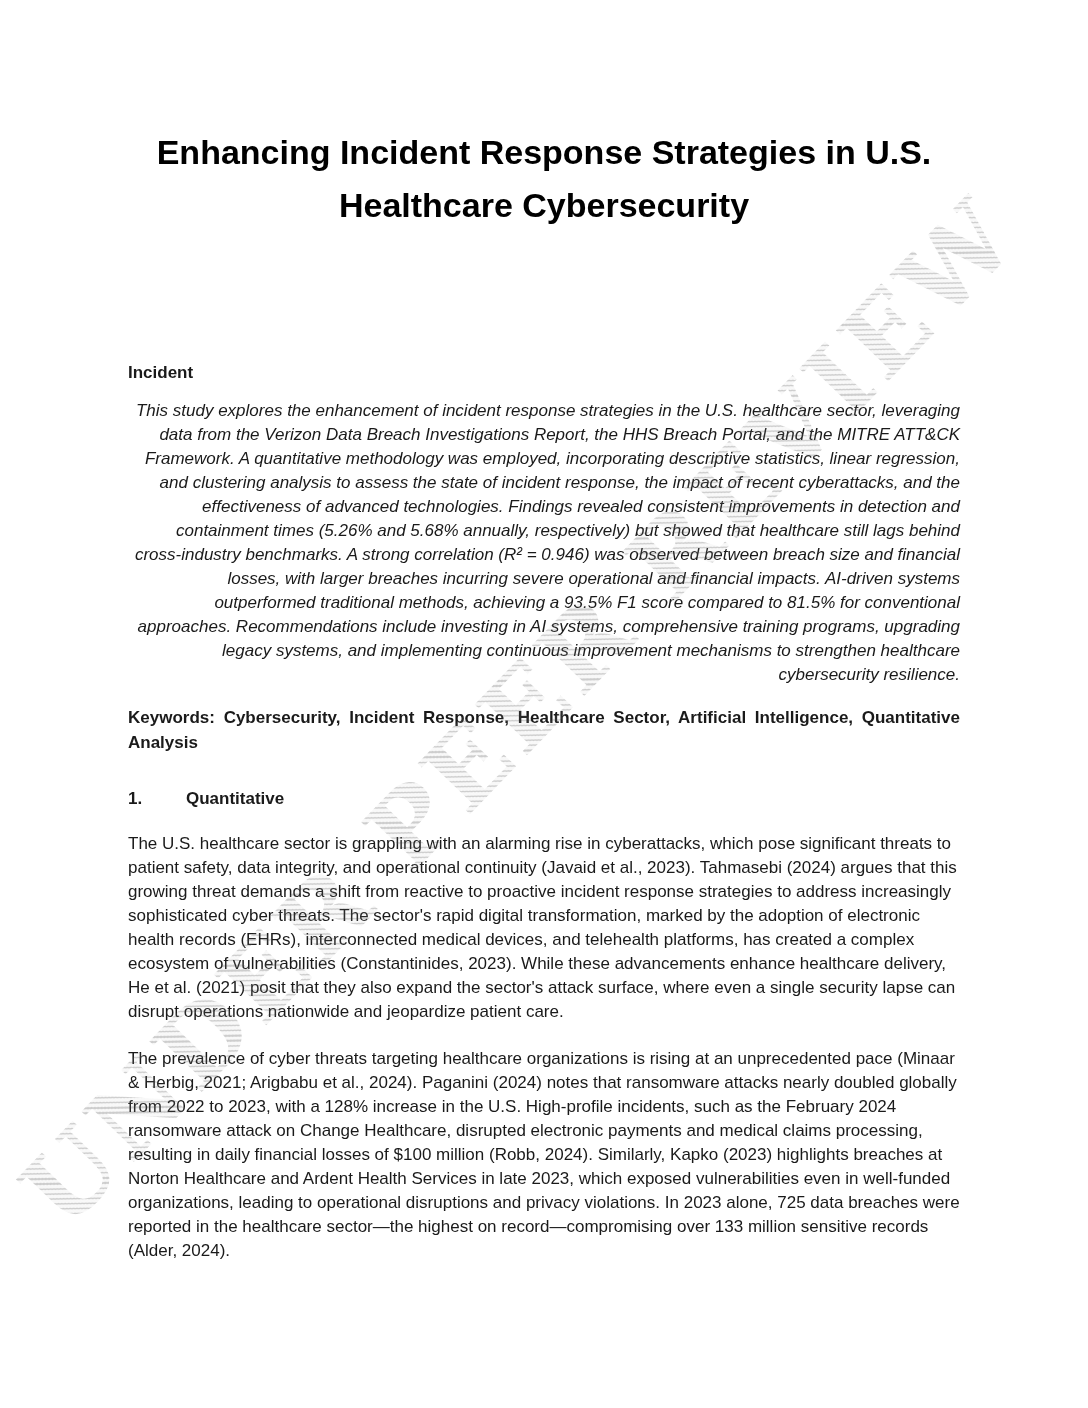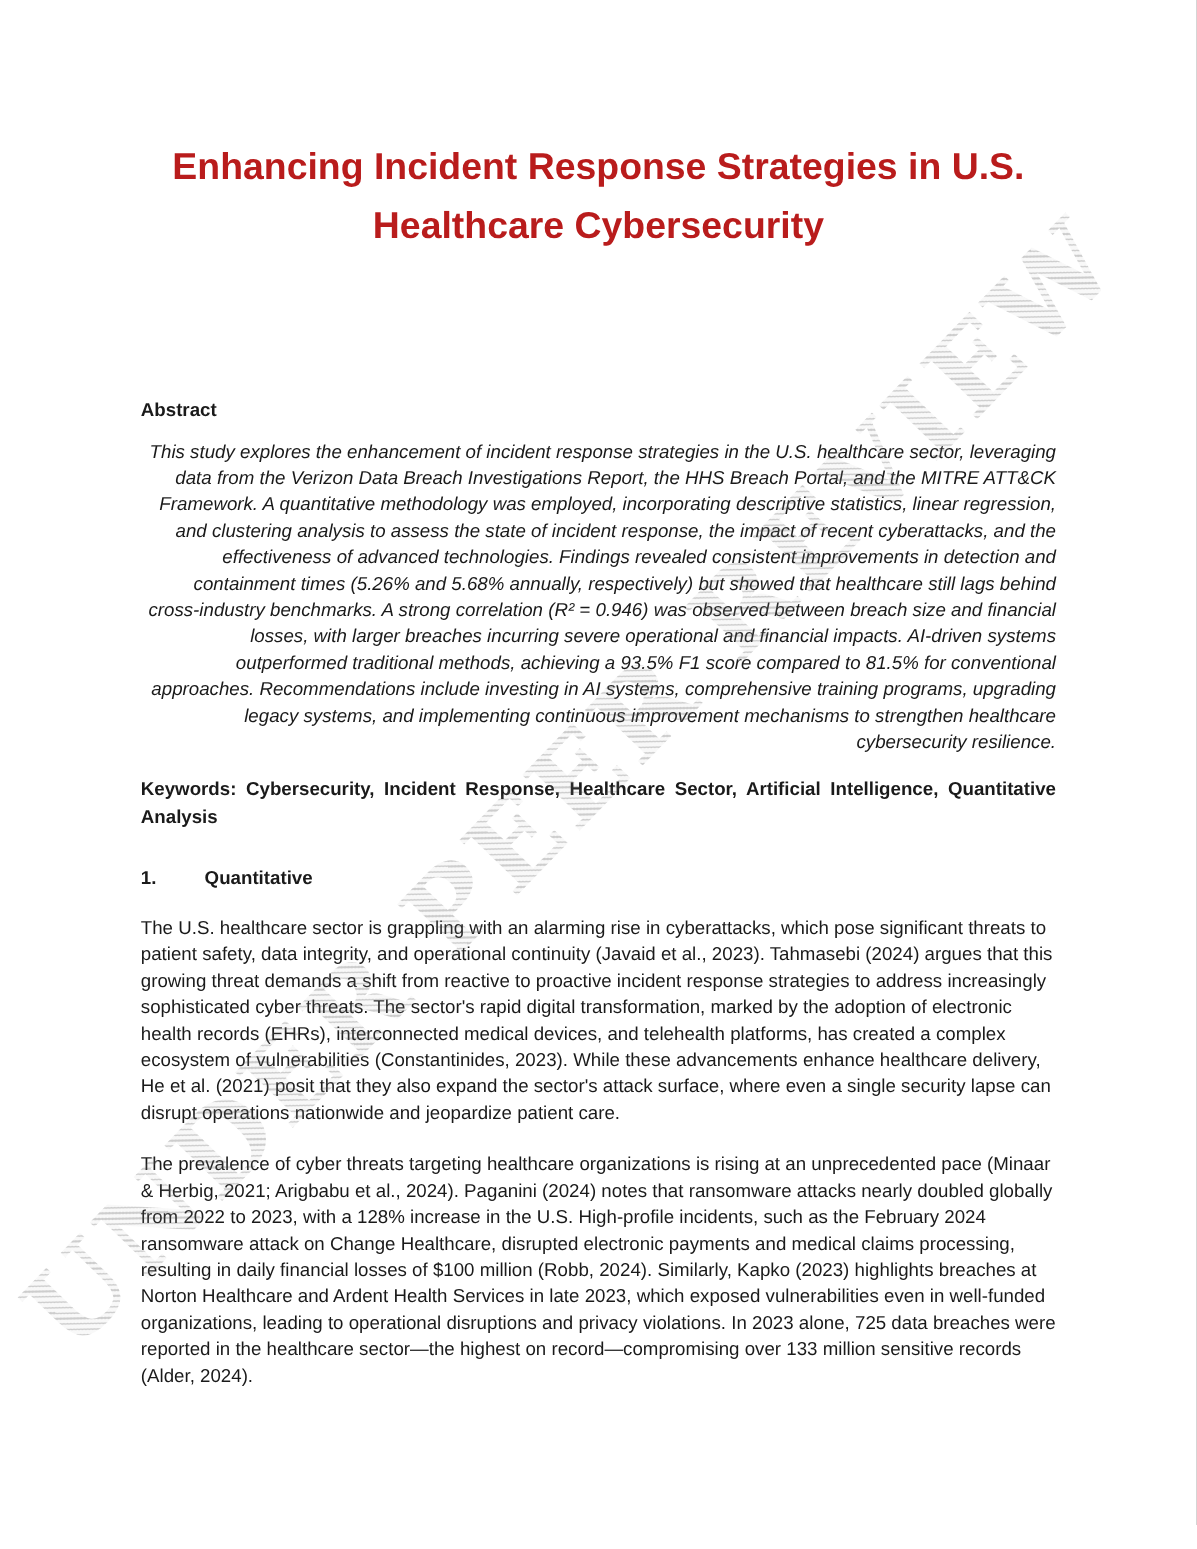--- a/index.html
+++ b/index.html
@@ -21,21 +21,21 @@
     position: relative;
     padding: 0 128px;
     z-index: 1;
   }
   .title {
     margin-top: 126px;
     text-align: center;
     font-size: 34px;
     font-weight: bold;
     line-height: 1.55;
-    color: #b91c1c;
+    color: #000000;
   }
   .title span { display: block; }
   .abstract-heading {
     margin-top: 132px;
     font-size: 17px;
     font-weight: bold;
   }
   .abstract-body {
     margin-top: 16px;
     font-size: 17px;
@@ -99,21 +99,21 @@
 
   <div class="watermark">UNDER PEER REVIEW</div>
 
   <div class="content">
 
     <h1 class="title">
       <span>Enhancing Incident Response Strategies in U.S.</span>
       <span>Healthcare Cybersecurity</span>
     </h1>
 
-    <div class="abstract-heading">Abstract</div>
+    <div class="abstract-heading">Incident</div>
 
     <p class="abstract-body">This study explores the enhancement of incident response strategies in the U.S. healthcare sector, leveraging data from the Verizon Data Breach Investigations Report, the HHS Breach Portal, and the MITRE ATT&amp;CK Framework. A quantitative methodology was employed, incorporating descriptive statistics, linear regression, and clustering analysis to assess the state of incident response, the impact of recent cyberattacks, and the effectiveness of advanced technologies. Findings revealed consistent improvements in detection and containment times (5.26% and 5.68% annually, respectively) but showed that healthcare still lags behind cross-industry benchmarks. A strong correlation (R² = 0.946) was observed between breach size and financial losses, with larger breaches incurring severe operational and financial impacts. AI-driven systems outperformed traditional methods, achieving a 93.5% F1 score compared to 81.5% for conventional approaches. Recommendations include investing in AI systems, comprehensive training programs, upgrading legacy systems, and implementing continuous improvement mechanisms to strengthen healthcare cybersecurity resilience.</p>
 
     <p class="keywords"><span>Keywords:</span> <span>Cybersecurity, Incident Response, Healthcare Sector, Artificial Intelligence, Quantitative Analysis</span></p>
 
     <div class="section-heading"><span class="section-number">1.</span><span>Quantitative</span></div>
 
     <p class="body-para">The U.S. healthcare sector is grappling with an alarming rise in cyberattacks, which pose significant threats to patient safety, data integrity, and operational continuity (Javaid et al., 2023). Tahmasebi (2024) argues that this growing threat demands a shift from reactive to proactive incident response strategies to address increasingly sophisticated cyber threats. The sector's rapid digital transformation, marked by the adoption of electronic health records (EHRs), interconnected medical devices, and telehealth platforms, has created a complex ecosystem of vulnerabilities (Constantinides, 2023). While these advancements enhance healthcare delivery, He et al. (2021) posit that they also expand the sector's attack surface, where even a single security lapse can disrupt operations nationwide and jeopardize patient care.</p>
 
     <p class="body-para">The prevalence of cyber threats targeting healthcare organizations is rising at an unprecedented pace (Minaar &amp; Herbig, 2021; Arigbabu et al., 2024). Paganini (2024) notes that ransomware attacks nearly doubled globally from 2022 to 2023, with a 128% increase in the U.S. High-profile incidents, such as the February 2024 ransomware attack on Change Healthcare, disrupted electronic payments and medical claims processing, resulting in daily financial losses of $100 million (Robb, 2024). Similarly, Kapko (2023) highlights breaches at Norton Healthcare and Ardent Health Services in late 2023, which exposed vulnerabilities even in well-funded organizations, leading to operational disruptions and privacy violations. In 2023 alone, 725 data breaches were reported in the healthcare sector—the highest on record—compromising over 133 million sensitive records (Alder, 2024).</p>

